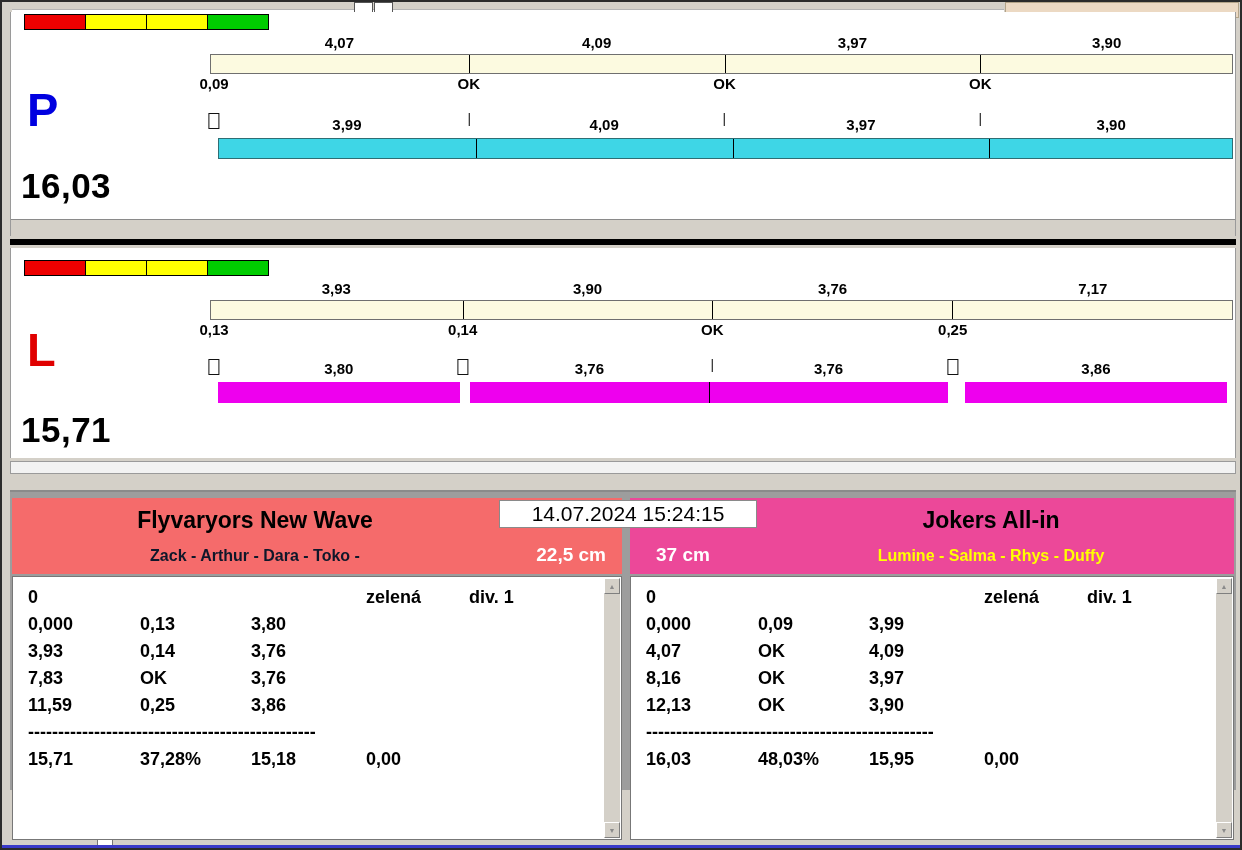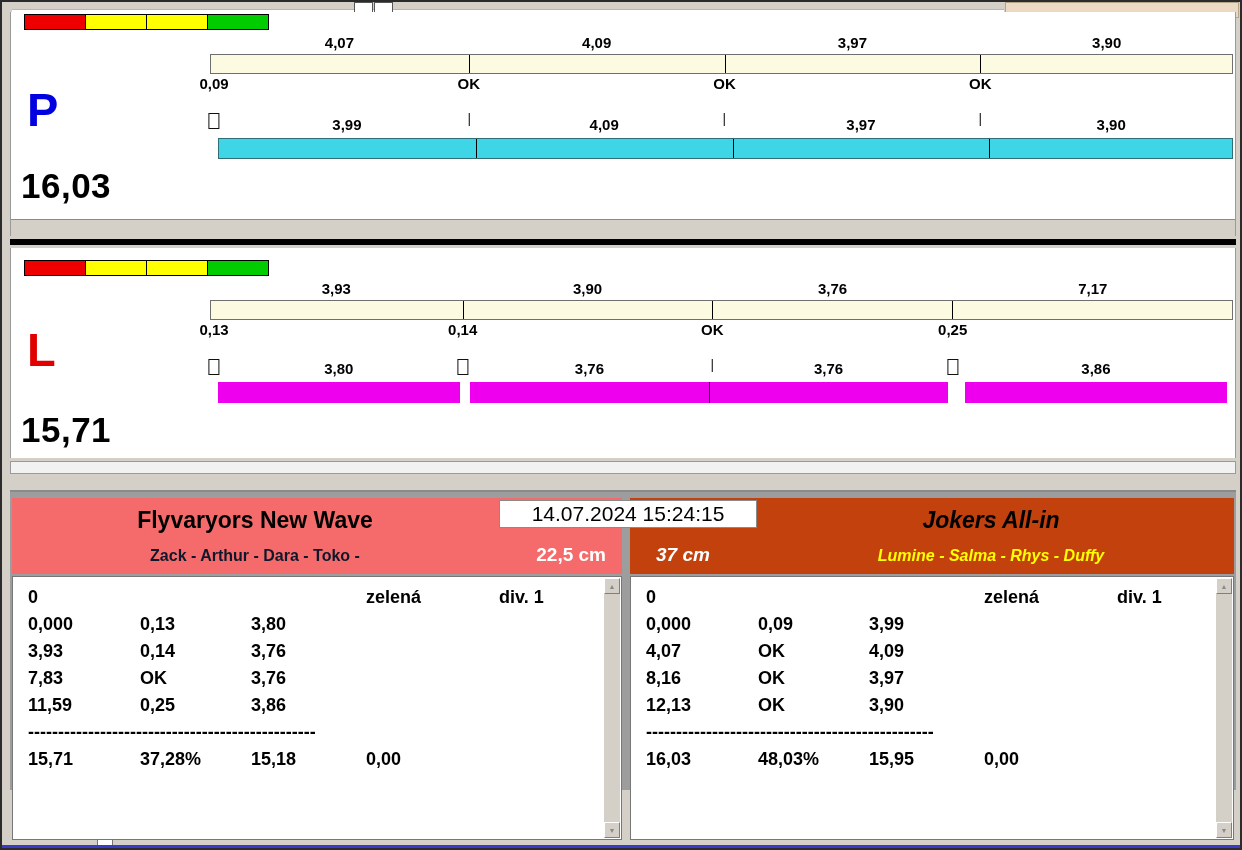--- a/index.html
+++ b/index.html
@@ -63,21 +63,21 @@
   .hdr-left .distance{right:16px;}
   .hdr-right .distance{left:26px;}
   .datebox{position:absolute;left:489px;top:8px;width:258px;height:28px;background:#ffffff;border:1px solid #8a8a8a;box-sizing:border-box;
     display:flex;align-items:center;justify-content:center;font-size:21px;}
   .tbl{position:absolute;top:84px;height:264px;background:#ffffff;border:1px solid #777;box-sizing:border-box;}
   .tbl-left{left:2px;width:610px;}
   .tbl-right{left:620px;width:604px;}
   .tbody{position:absolute;left:0;top:10px;right:18px;}
   .trow{position:relative;height:27px;font-size:18px;font-weight:bold;white-space:nowrap;}
   .trow span{position:absolute;top:0;}
-  .c1{left:15px;} .c2{left:127px;} .c3{left:238px;} .c4{left:353px;} .c5{left:486px;}
+  .c1{left:15px;} .c2{left:127px;} .c3{left:238px;} .c4{left:353px;} .c5{left:456px;}
   .vscroll{position:absolute;top:1px;right:1px;bottom:1px;width:16px;background:#d4d0c8;}
   .sb-btn{position:absolute;left:0;width:16px;height:16px;background:#d4d0c8;border:1px solid #fff;border-right-color:#7f7f7f;border-bottom-color:#7f7f7f;
     box-sizing:border-box;font-size:7px;color:#8a8a8a;display:flex;align-items:center;justify-content:center;}
   .sb-up{top:0;} .sb-down{bottom:0;}
   
   .bottom-box{position:absolute;left:95px;bottom:2px;width:16px;height:7px;background:#fff;border:1px solid #777;box-sizing:border-box;}
   .bottom-blue{position:absolute;left:0;right:0;bottom:0;height:3px;background:#3a3ac8;}
 </style>
 </head>
 <body>
@@ -209,21 +209,21 @@
   <div class="strip2"></div>
 
   <div class="footer">
 
     <div class="hdr hdr-left" style="background: rgb(245, 107, 107);">
       <div class="name">Flyvaryors New Wave</div>
       <div class="members" style="color: #0f172a;">Zack - Arthur - Dara - Toko -</div>
       <div class="distance">22,5 cm</div>
     </div>
 
-    <div class="hdr hdr-right" style="background: #c2410c; font-style: italic;">
+    <div class="hdr hdr-right" style="background: #ec4899;">
       <div class="name">Jokers All-in</div>
       <div class="members" style="color: rgb(255, 255, 0);">Lumine - Salma - Rhys - Duffy</div>
       <div class="distance">37 cm</div>
     </div>
 
     <div class="datebox">14.07.2024 15:24:15</div>
 
     <div class="tbl tbl-left">
       <div class="tbody">
         <div class="trow">

